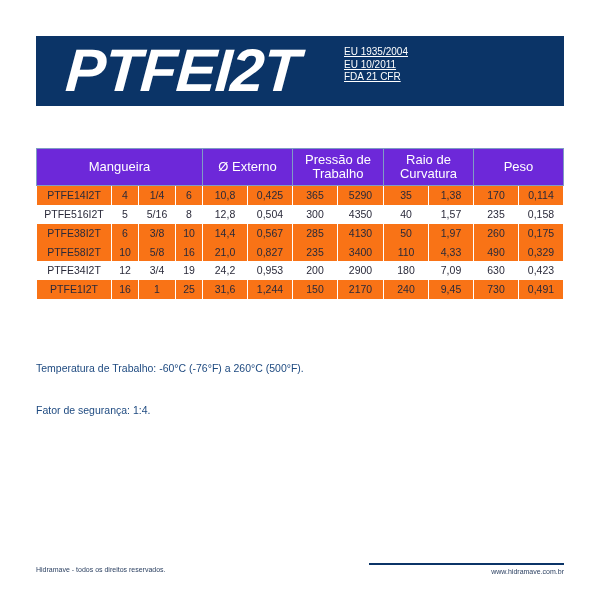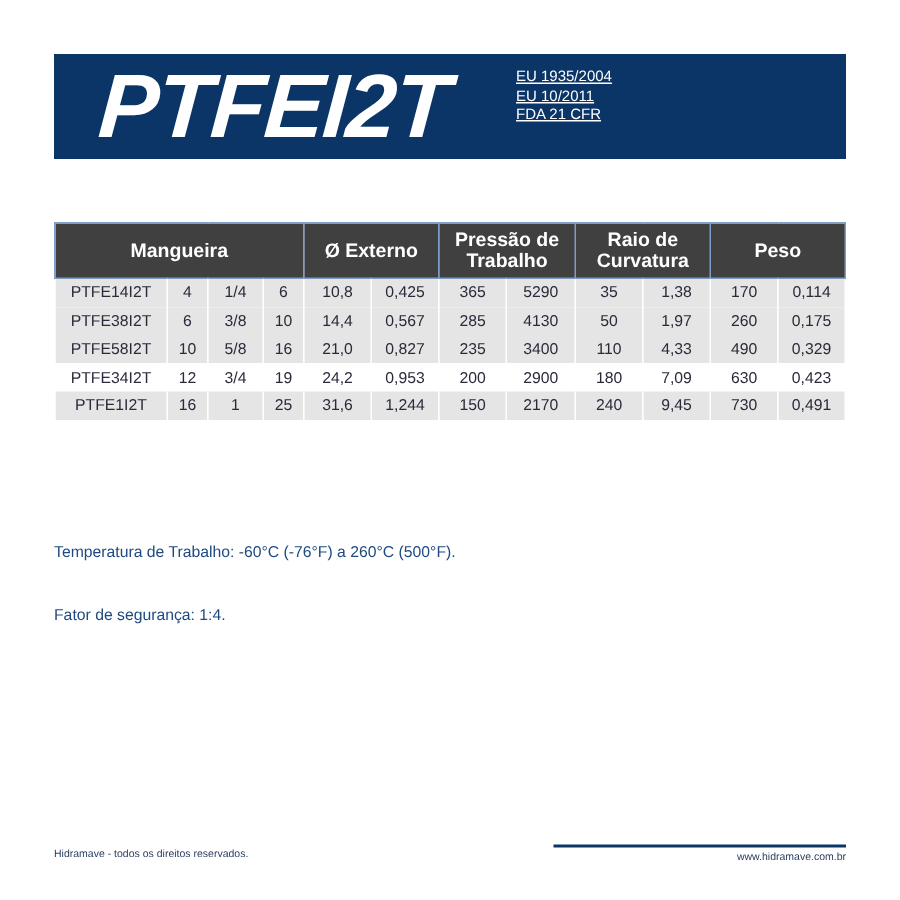--- a/index.html
+++ b/index.html
@@ -22,31 +22,31 @@
     font-size: 10px; line-height: 12.5px; text-decoration: underline;
   }
   .banner .certs div { white-space: nowrap; }
 
   table.spec {
     position: absolute; left: 36px; top: 148px; width: 527px;
     border-collapse: collapse; table-layout: fixed;
     font-size: 10.5px;
   }
   table.spec th {
-    background: #404040; color: #ffffff; font-weight: bold;
+    background: #6d28d9; color: #ffffff; font-weight: normal;
     border: 1px solid #7f9cc4; text-align: center; padding: 0;
   }
   table.spec tr.group th { height: 36px; font-size: 13px; line-height: 14px; }
   table.spec tr.units th { height: 18px; font-size: 13px; }
   table.spec td {
     text-align: center; height: 18.75px; padding: 0; color: #2a2a3a;
     border-left: 1px solid #ffffff; border-right: 1px solid #ffffff;
   }
   table.spec tr.odd td { background: #ffffff; }
-  table.spec tr.even td { background: #e5e5e5; }
+  table.spec tr.even td { background: #f97316; }
 
   .notes {
     position: absolute; left: 36px; top: 362px; font-size: 10.5px; color: #1e4a80;
   }
   .notes .n1 { margin-bottom: 30px; }
 
   .footer-left {
     position: absolute; left: 36px; top: 566px; font-size: 7px; color: #2a3f60;
   }
   .footer-line {
@@ -99,20 +99,34 @@
         <td>1/4</td>
         <td>6</td>
         <td>10,8</td>
         <td>0,425</td>
         <td>365</td>
         <td>5290</td>
         <td>35</td>
         <td>1,38</td>
         <td>170</td>
         <td>0,114</td>
+      </tr>
+      <tr class="odd">
+        <td>PTFE516I2T</td>
+        <td>5</td>
+        <td>5/16</td>
+        <td>8</td>
+        <td>12,8</td>
+        <td>0,504</td>
+        <td>300</td>
+        <td>4350</td>
+        <td>40</td>
+        <td>1,57</td>
+        <td>235</td>
+        <td>0,158</td>
       </tr>
       <tr class="even">
         <td>PTFE38I2T</td>
         <td>6</td>
         <td>3/8</td>
         <td>10</td>
         <td>14,4</td>
         <td>0,567</td>
         <td>285</td>
         <td>4130</td>

